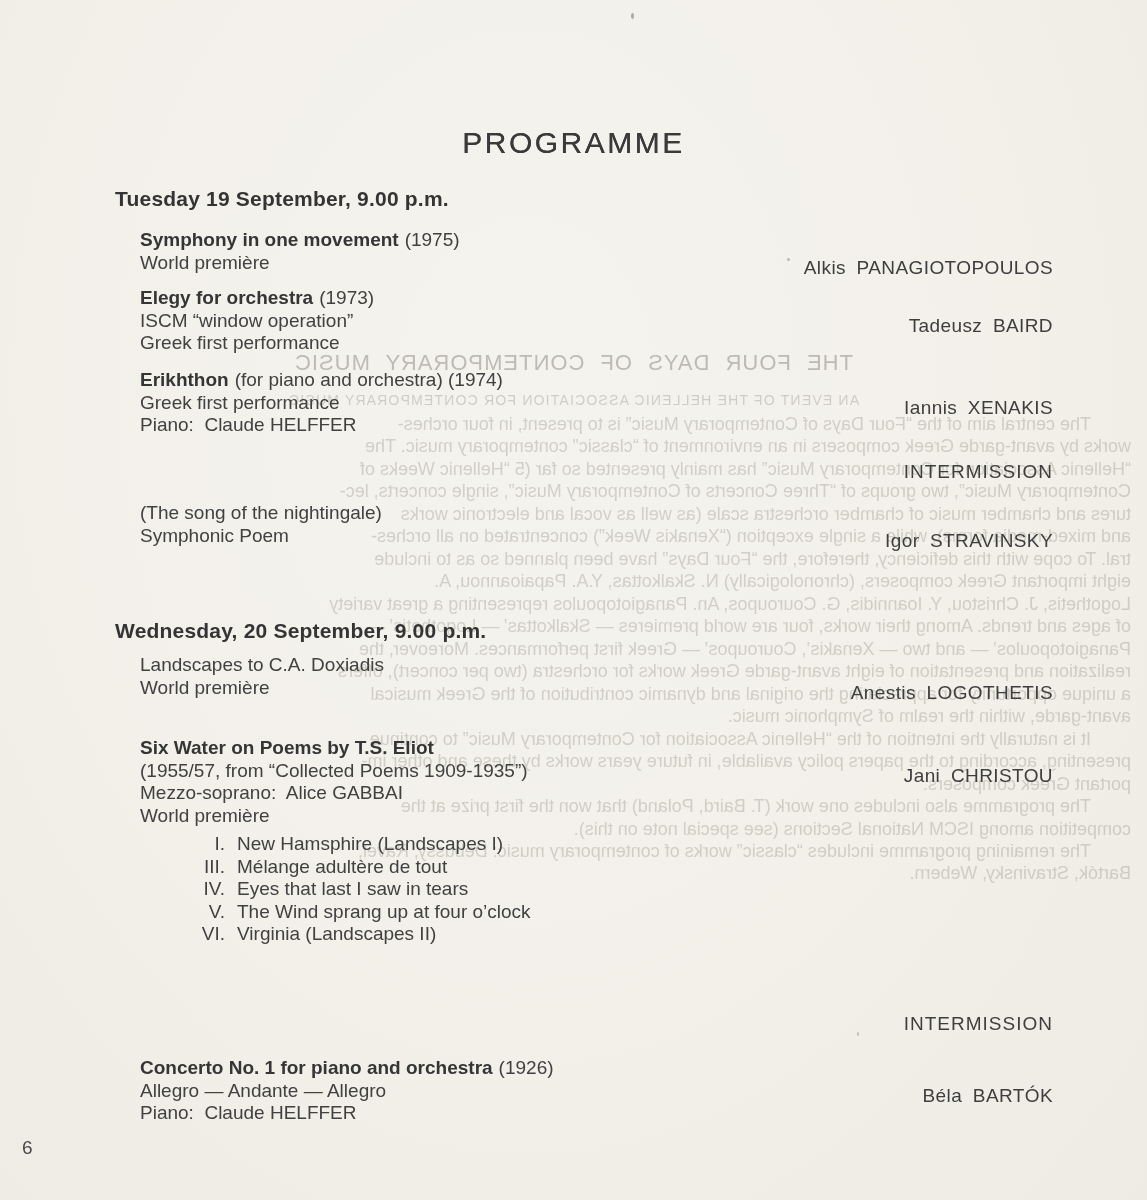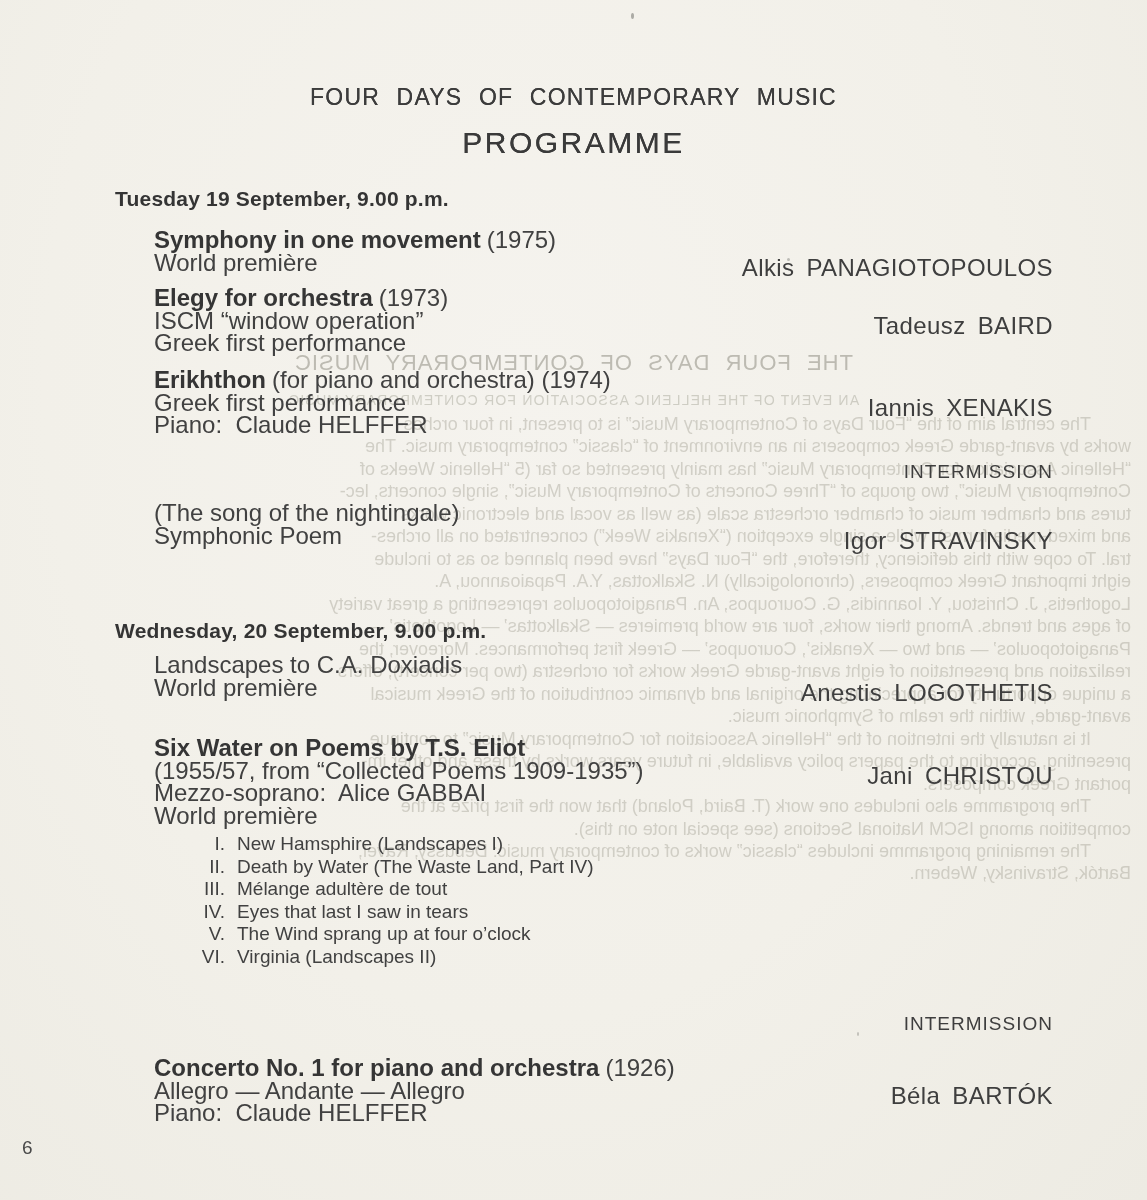--- a/index.html
+++ b/index.html
@@ -18,21 +18,21 @@
   }
   .page-subtitle{
     top:126px;left:0;width:100%;text-align:center;
     font-size:30px;font-weight:400;letter-spacing:2.5px;
     color:#3a3a3a;text-shadow:0 0 .4px #3a3a3a;
   }
   .day-heading{
     left:115px;font-size:21px;font-weight:700;color:#343434;letter-spacing:.2px;
     white-space:pre;
   }
-  .work{left:154px;right:94px;font-size:24px;line-height:22.5px;}
+  .work{left:140px;right:94px;font-size:19px;line-height:22.5px;}
   .work p{margin:0;white-space:pre-wrap;}
   .wt{font-weight:700;color:#353535;}
   .yr{margin-left:6px;}
   .composer{
     position:absolute;right:0;top:0;white-space:pre;
     word-spacing:5px;letter-spacing:.4px;color:#3e3e3e;margin-top:28px;
   }
   .intermission{
     left:115px;width:938px;text-align:right;
     font-size:19px;letter-spacing:1px;color:#3e3e3e;
@@ -93,21 +93,20 @@
     <div class="g-line ind" style="top:796px">The programme also includes one work (T. Baird, Poland) that won the first prize at the</div>
     <div class="g-line med" style="top:819px">competition among ISCM National Sections (see special note on this).</div>
     <div class="g-line ind" style="top:841px">The remaining programme includes “classic” works of contemporary music: Debussy, Ravel,</div>
     <div class="g-line short" style="top:863px">Bartók, Stravinsky, Webern.</div>
   </div>
 
   <div class="speck" style="left:631px;top:13px;width:3px;height:6px;opacity:.65"></div>
   <div class="speck" style="left:787px;top:258px;width:3px;height:3px;opacity:.5"></div>
   <div class="speck" style="left:857px;top:1032px;width:2px;height:4px;opacity:.45"></div>
 
-  <div class="abs page-title">FOUR DAYS OF CONTEMPORARY MUSIC</div>
   <div class="abs page-subtitle">PROGRAMME</div>
 
   <div class="abs day-heading" style="top:187px">Tuesday 19 September, 9.00 p.m.</div>
 
   <div class="abs work" style="top:229px">
     <p><span class="wt">Symphony in one movement</span><span class="yr">(1975)</span></p>
     <p>World première</p>
     <span class="composer">Alkis PANAGIOTOPOULOS</span>
   </div>
 
@@ -148,24 +147,20 @@
     <p>World première</p>
     <span class="composer">Jani CHRISTOU</span>
   </div>
 
   <div class="abs songs" style="top:833px">
     <div class="songrow">
         <span class="num">I.</span>
         <span class="songtitle">New Hamsphire (Landscapes I)</span>
       </div>
     <div class="songrow">
-        <span class="num">II.</span>
-        <span class="songtitle">Death by Water (The Waste Land, Part IV)</span>
-      </div>
-    <div class="songrow">
         <span class="num">III.</span>
         <span class="songtitle">Mélange adultère de tout</span>
       </div>
     <div class="songrow">
         <span class="num">IV.</span>
         <span class="songtitle">Eyes that last I saw in tears</span>
       </div>
     <div class="songrow">
         <span class="num">V.</span>
         <span class="songtitle">The Wind sprang up at four o’clock</span>

